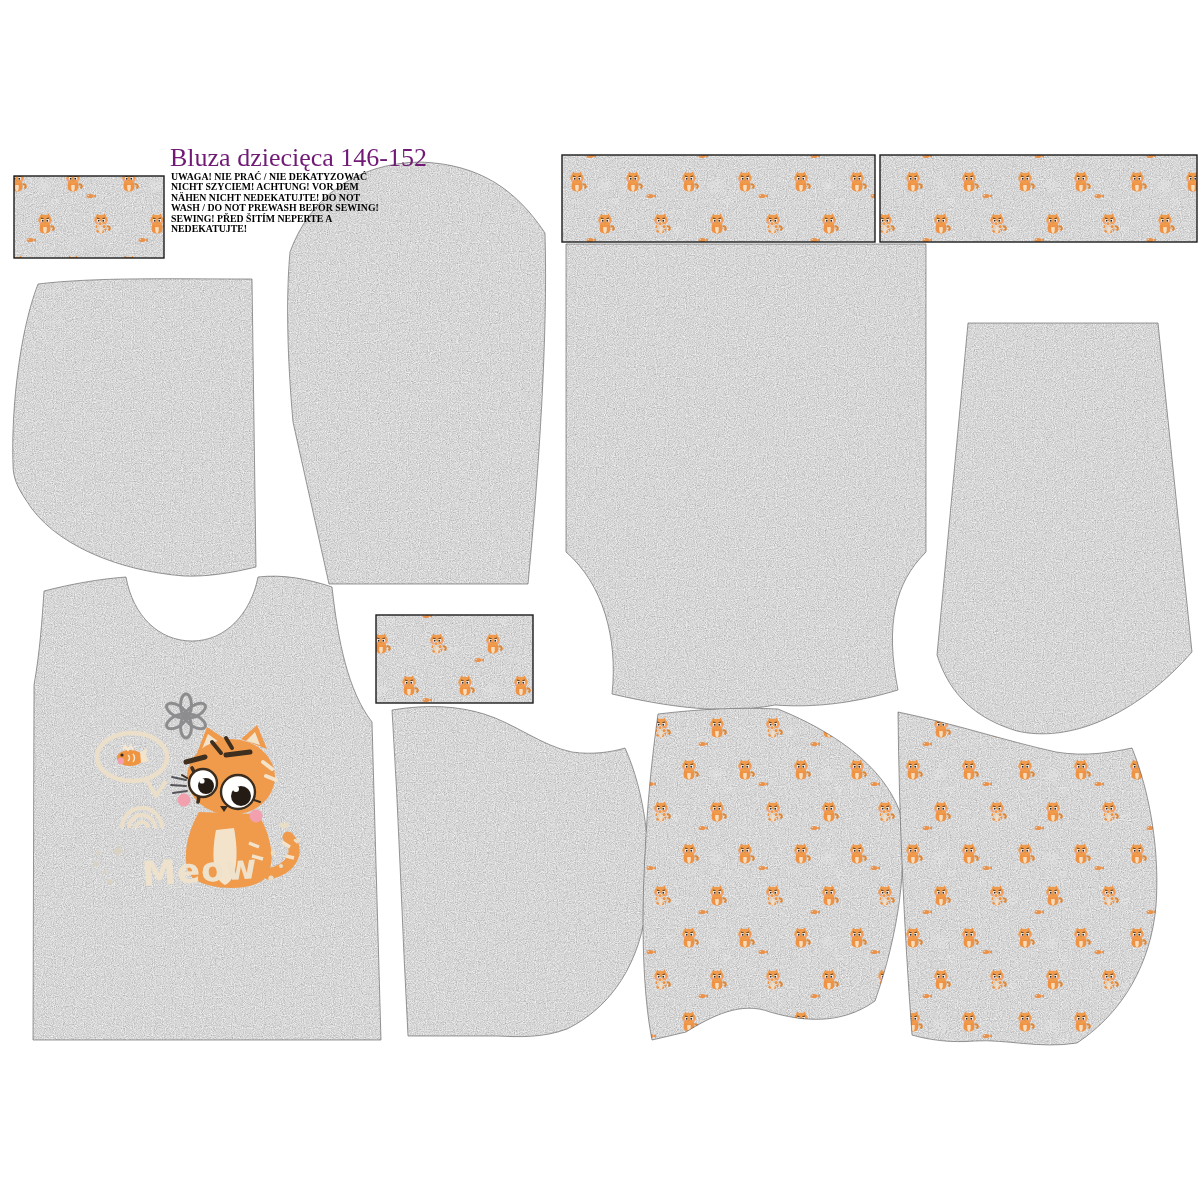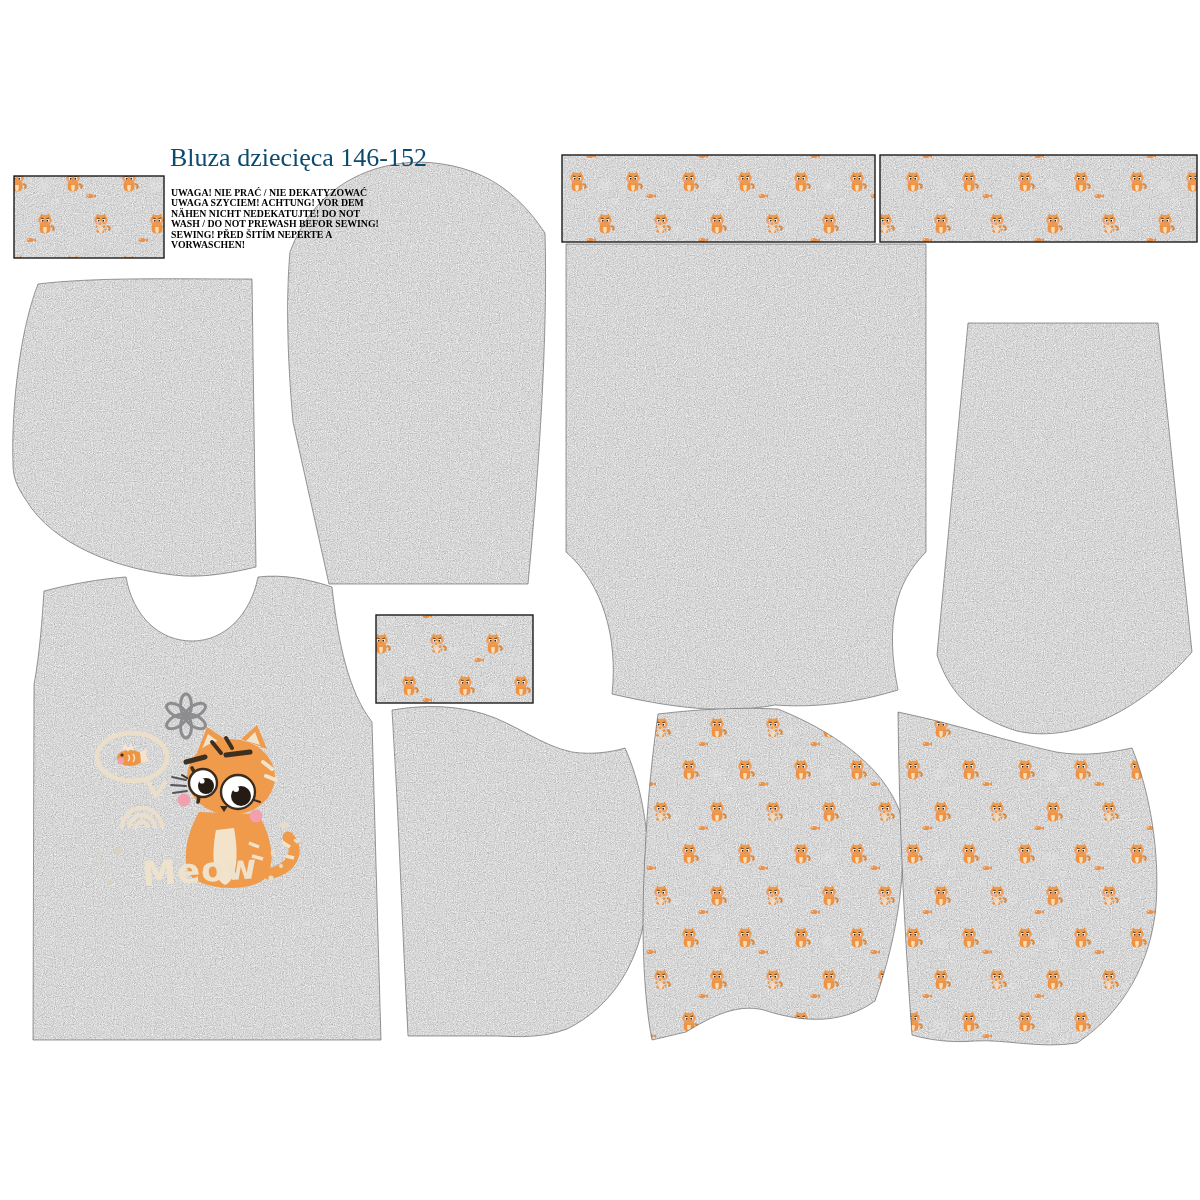--- a/index.html
+++ b/index.html
@@ -1,21 +1,21 @@
 <!DOCTYPE html>
 <html><head>
 <meta charset="utf-8">
 <style>
   html,body{margin:0;padding:0;background:#ffffff;}
   .sheet{position:relative;width:1200px;height:1200px;background:#ffffff;overflow:hidden;
          font-family:"Liberation Serif", serif;}
   .sheet svg{position:absolute;left:0;top:0;}
-  .title{position:absolute;left:170px;top:143px;font-size:26px;color:#0c4a6e;white-space:nowrap;}
+  .title{position:absolute;left:170px;top:143px;font-size:26px;color:#701a75;white-space:nowrap;}
   .warning{position:absolute;left:171px;top:172px;font-weight:700;font-size:9.8px;
-           line-height:10.4px;color:#000;margin-top:16px;}
+           line-height:10.4px;color:#000;}
   .warning div{white-space:nowrap;}
 </style>
 </head>
 <body>
 
 <div class="sheet">
 
 <svg width="1200" height="1200" viewBox="0 0 1200 1200">
 <defs>
 
@@ -242,20 +242,20 @@
 <g>
   <use href="#p12" fill="#9e9ea0" filter="url(#mel)"></use>
   <use href="#p12" fill="url(#catprint)"></use>
   <use href="#p12" fill="none" stroke="#4a4a4e" stroke-opacity="0.55" stroke-width="1"></use>
 </g>
 </svg>
 
 <div class="title">Bluza dziecięca 146-152</div>
 <div class="warning">
   <div>UWAGA! NIE PRAĆ / NIE DEKATYZOWAĆ</div>
-  <div>UWAGA SZYCIEM! ACHTUNG! VOR DEM</div>
+  <div>NICHT SZYCIEM! ACHTUNG! VOR DEM</div>
   <div>NÄHEN NICHT NEDEKATUJTE! DO NOT</div>
   <div>WASH / DO NOT PREWASH BEFOR SEWING!</div>
   <div>SEWING! PŘED ŠITÍM NEPERTE A</div>
-  <div>VORWASCHEN!</div>
+  <div>NEDEKATUJTE!</div>
 </div>
 
 </div>
 
 </body></html>

